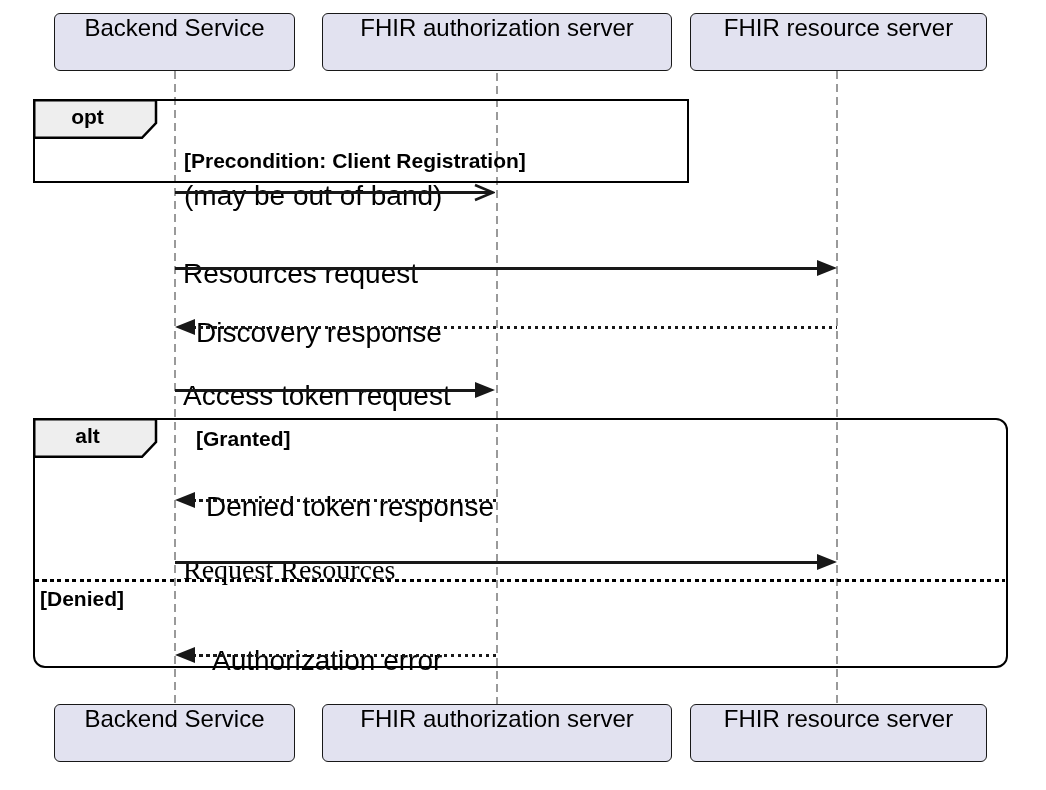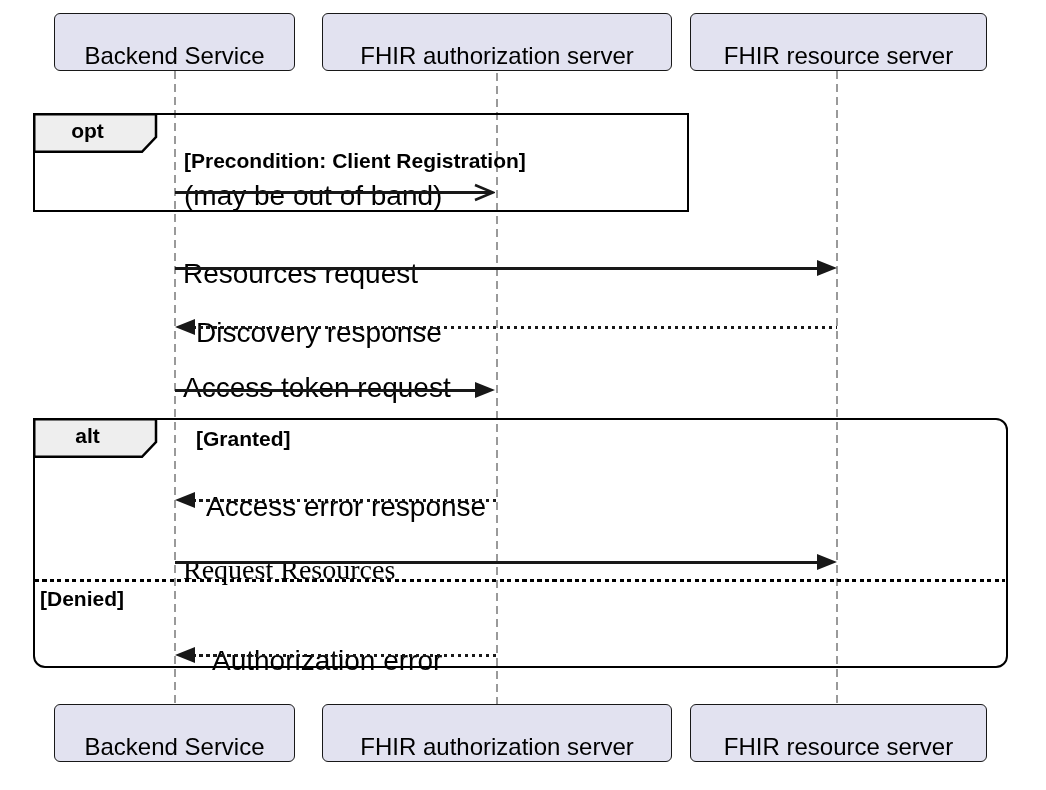--- a/index.html
+++ b/index.html
@@ -16,21 +16,21 @@
     position:absolute;
     width:2px;
     background:repeating-linear-gradient(to bottom,#9a9a9a 0 8px,transparent 8px 13px);
   }
   .box{
     position:absolute;
     height:58px;
     background:#E2E2F0;
     border:1.5px solid #181818;
     border-radius:6px;
-    display:flex;align-items:flex-end;justify-content:center;
+    display:flex;align-items:flex-start;justify-content:center;
     font-size:24px;
     box-sizing:border-box;
     white-space:nowrap;
   }
   .frag{
     position:absolute;
     border:2.5px solid #000000;
     box-sizing:border-box;
     background:transparent;
   }
@@ -86,21 +86,21 @@
   <div class="box" style="left:54px;top:13px;width:241px;">
     <span>Backend Service</span>
   </div>
   <div class="box" style="left:322px;top:13px;width:350px;">
     <span>FHIR authorization server</span>
   </div>
   <div class="box" style="left:690px;top:13px;width:297px;">
     <span>FHIR resource server</span>
   </div>
 
-  <div class="frag" style="left:33px;top:113px;width:656px;height:99px;text-decoration:underline;">
+  <div class="frag" style="left:33px;top:99px;width:656px;height:84px;text-decoration:underline;">
     <svg class="frag-head" width="128" height="41" viewBox="0 0 128 41">
       <path d="M1.25,1.25 H123 V24 L109,38.75 H1.25 Z" fill="#EEEEEE" stroke="#000000" stroke-width="2.5"></path>
     </svg>
     <div class="frag-op">opt</div>
   </div>
   <div class="guard" style="left:184px;top:121px;margin-top:28px;">[Precondition: Client Registration]</div>
 
   <div>
     <div class="msg-label" style="left:184px;top:160px;">(may be out of band)</div>
     <div class="line-solid" style="left:175px;top:191px;width:317px;"></div>
@@ -115,37 +115,37 @@
     <div class="head-right" style="left:817px;top:260px;"></div>
   </div>
 
   <div>
     <div class="msg-label" style="left:196px;top:297px;">Discovery response</div>
     <div class="line-dotted" style="left:192px;top:326px;width:645px;"></div>
     <div class="head-left" style="left:175px;top:319px;"></div>
   </div>
 
   <div>
-    <div class="msg-label" style="left:183px;top:352px;">Access token request</div>
+    <div class="msg-label" style="left:183px;top:360px;">Access token request</div>
     <div class="line-solid" style="left:175px;top:389px;width:302px;"></div>
     <div class="head-right" style="left:475px;top:382px;"></div>
   </div>
 
   <div class="frag" style="left:33px;top:418px;width:975px;height:250px;border-radius:12px;">
     <svg class="frag-head" width="128" height="41" viewBox="0 0 128 41">
       <path d="M1.25,1.25 H123 V24 L109,38.75 H1.25 Z" fill="#EEEEEE" stroke="#000000" stroke-width="2.5"></path>
     </svg>
     <div class="frag-op">alt</div>
     <div class="divider" style="left:0px;top:159px;width:970px;"></div>
   </div>
   <div class="guard" style="left:196px;top:427px;">[Granted]</div>
   <div class="guard" style="left:40px;top:587px;">[Denied]</div>
 
   <div>
-    <div class="msg-label" style="left:206px;top:471px;">Access error response</div>
+    <div class="msg-label" style="left:206px;top:471px;">Denied token response</div>
     <div class="line-dotted" style="left:192px;top:499px;width:305px;"></div>
     <div class="head-left" style="left:175px;top:492px;"></div>
   </div>
 
   <div>
     <div class="msg-label" style="left:183px;top:534px;font-family:Liberation Serif, serif;">Request Resources</div>
     <div class="line-solid" style="left:175px;top:561px;width:645px;"></div>
     <div class="head-right" style="left:817px;top:554px;"></div>
   </div>
 

